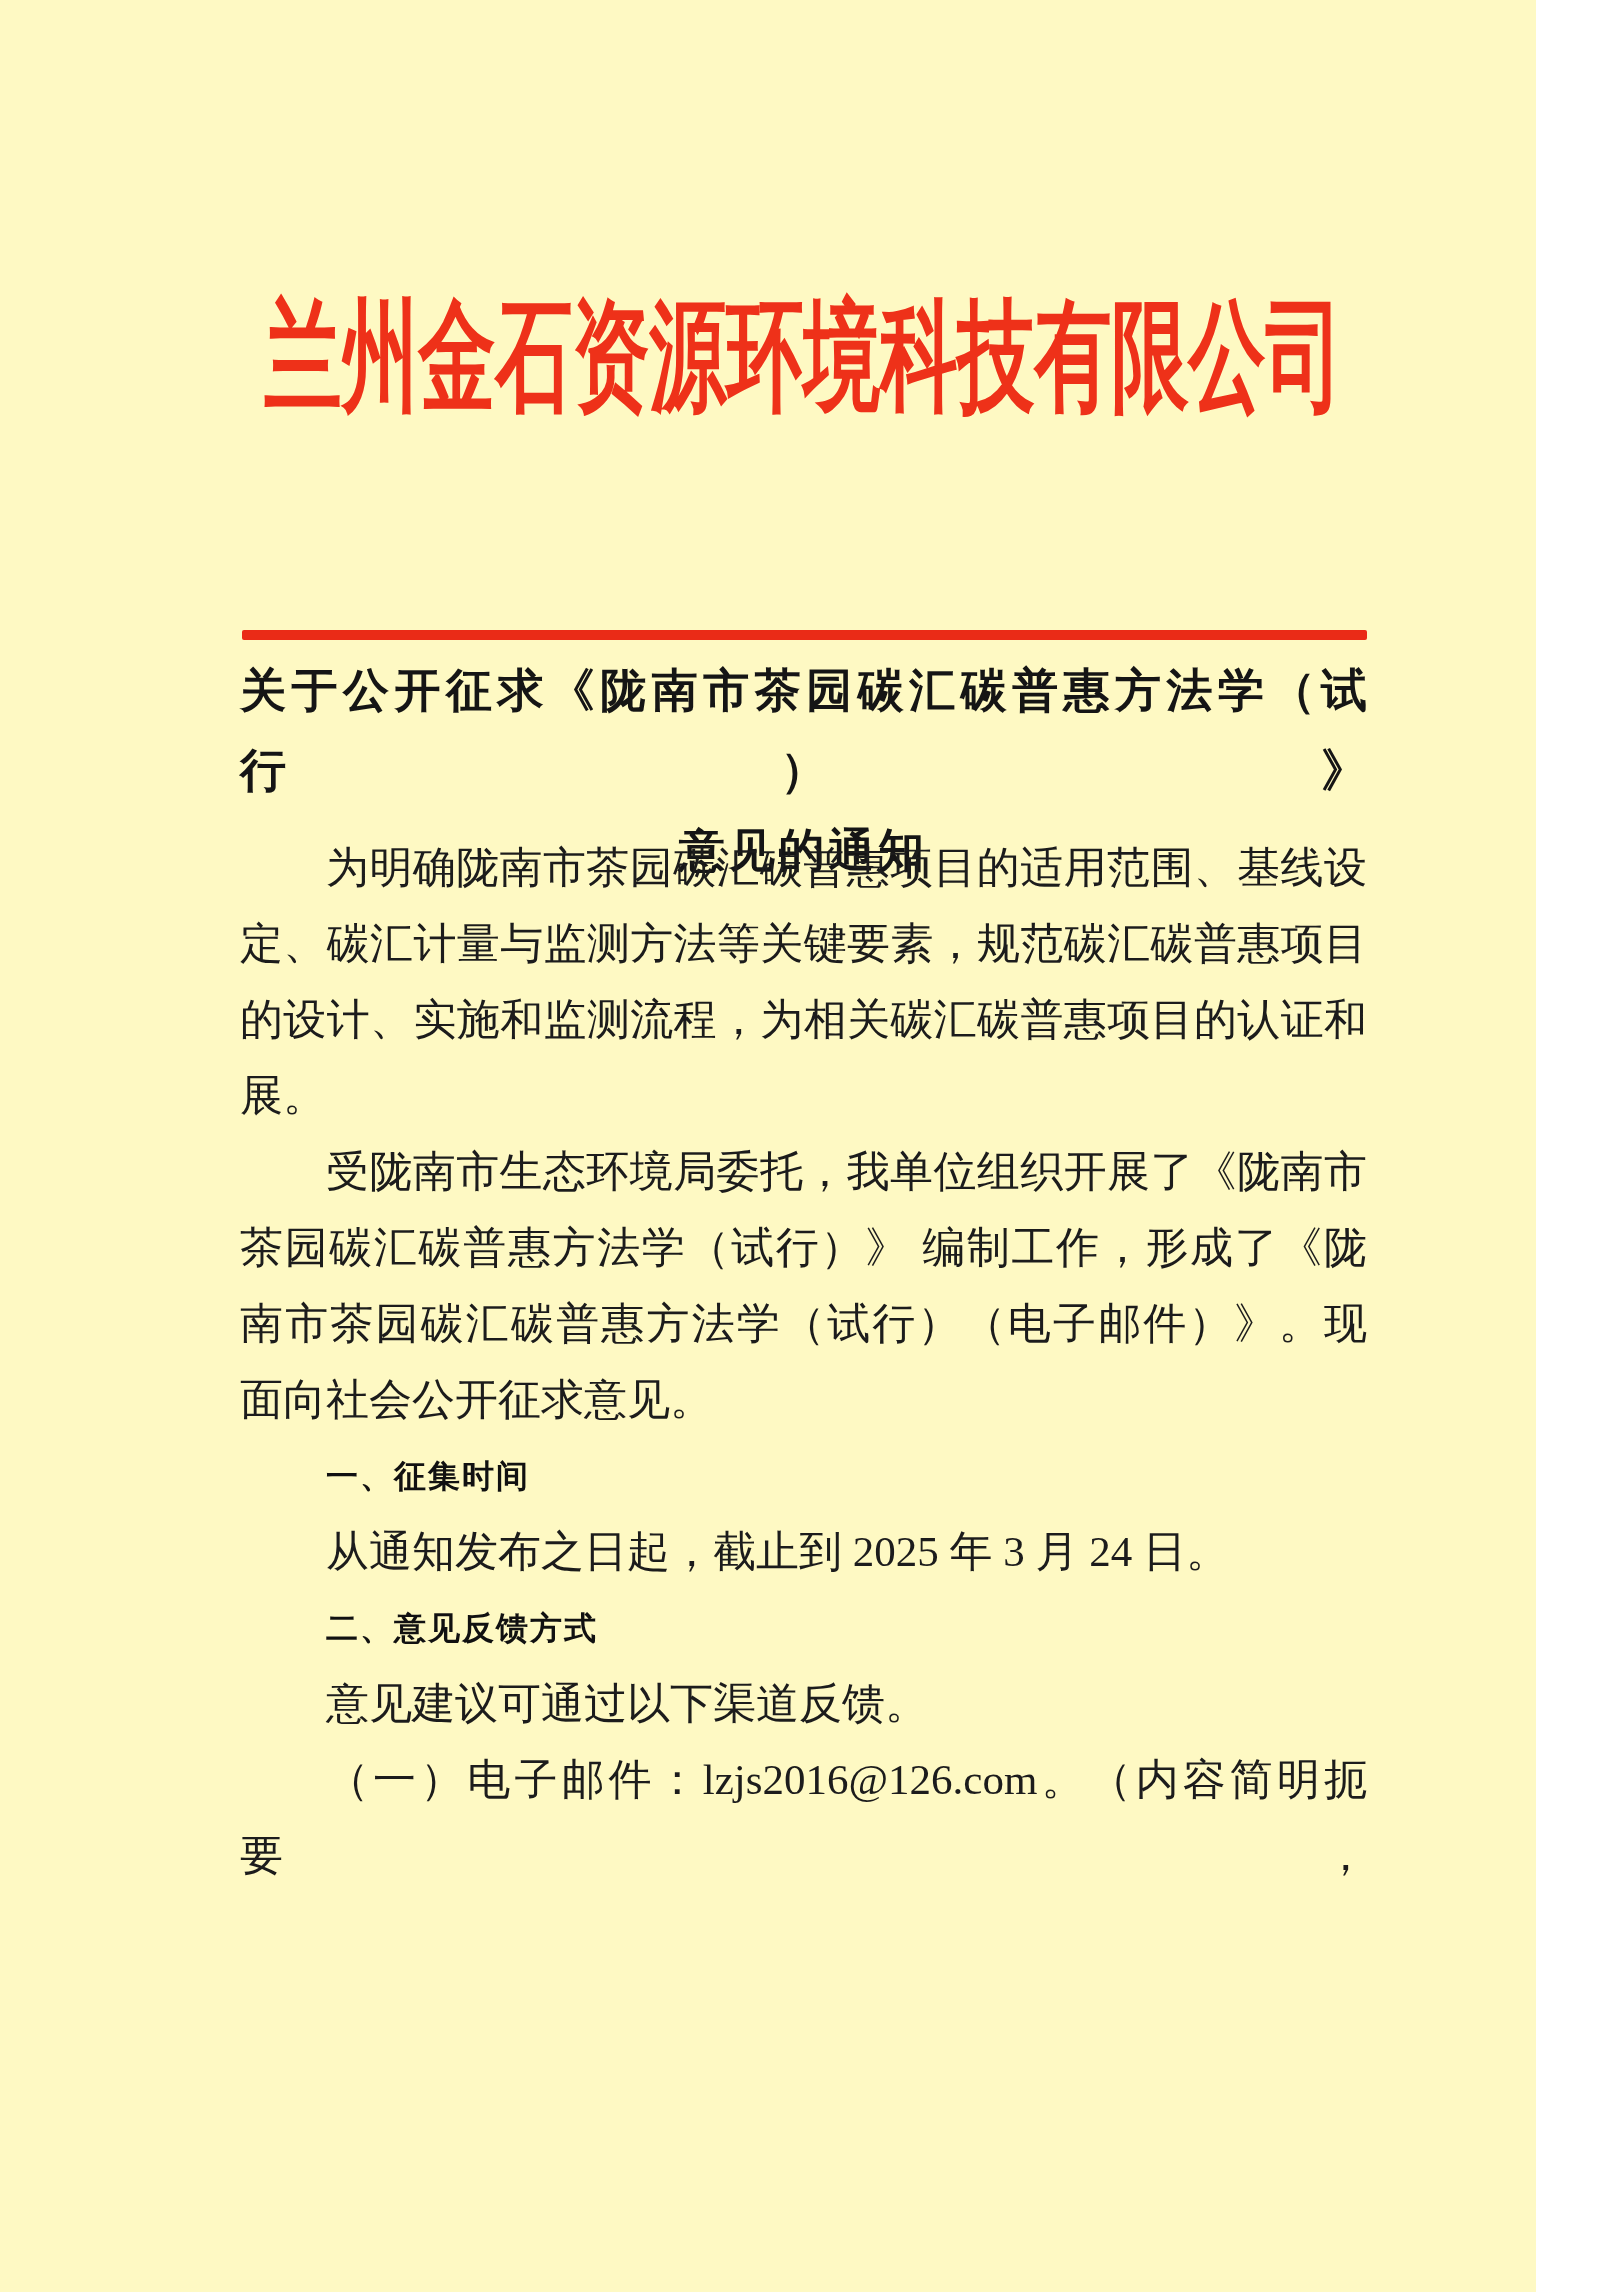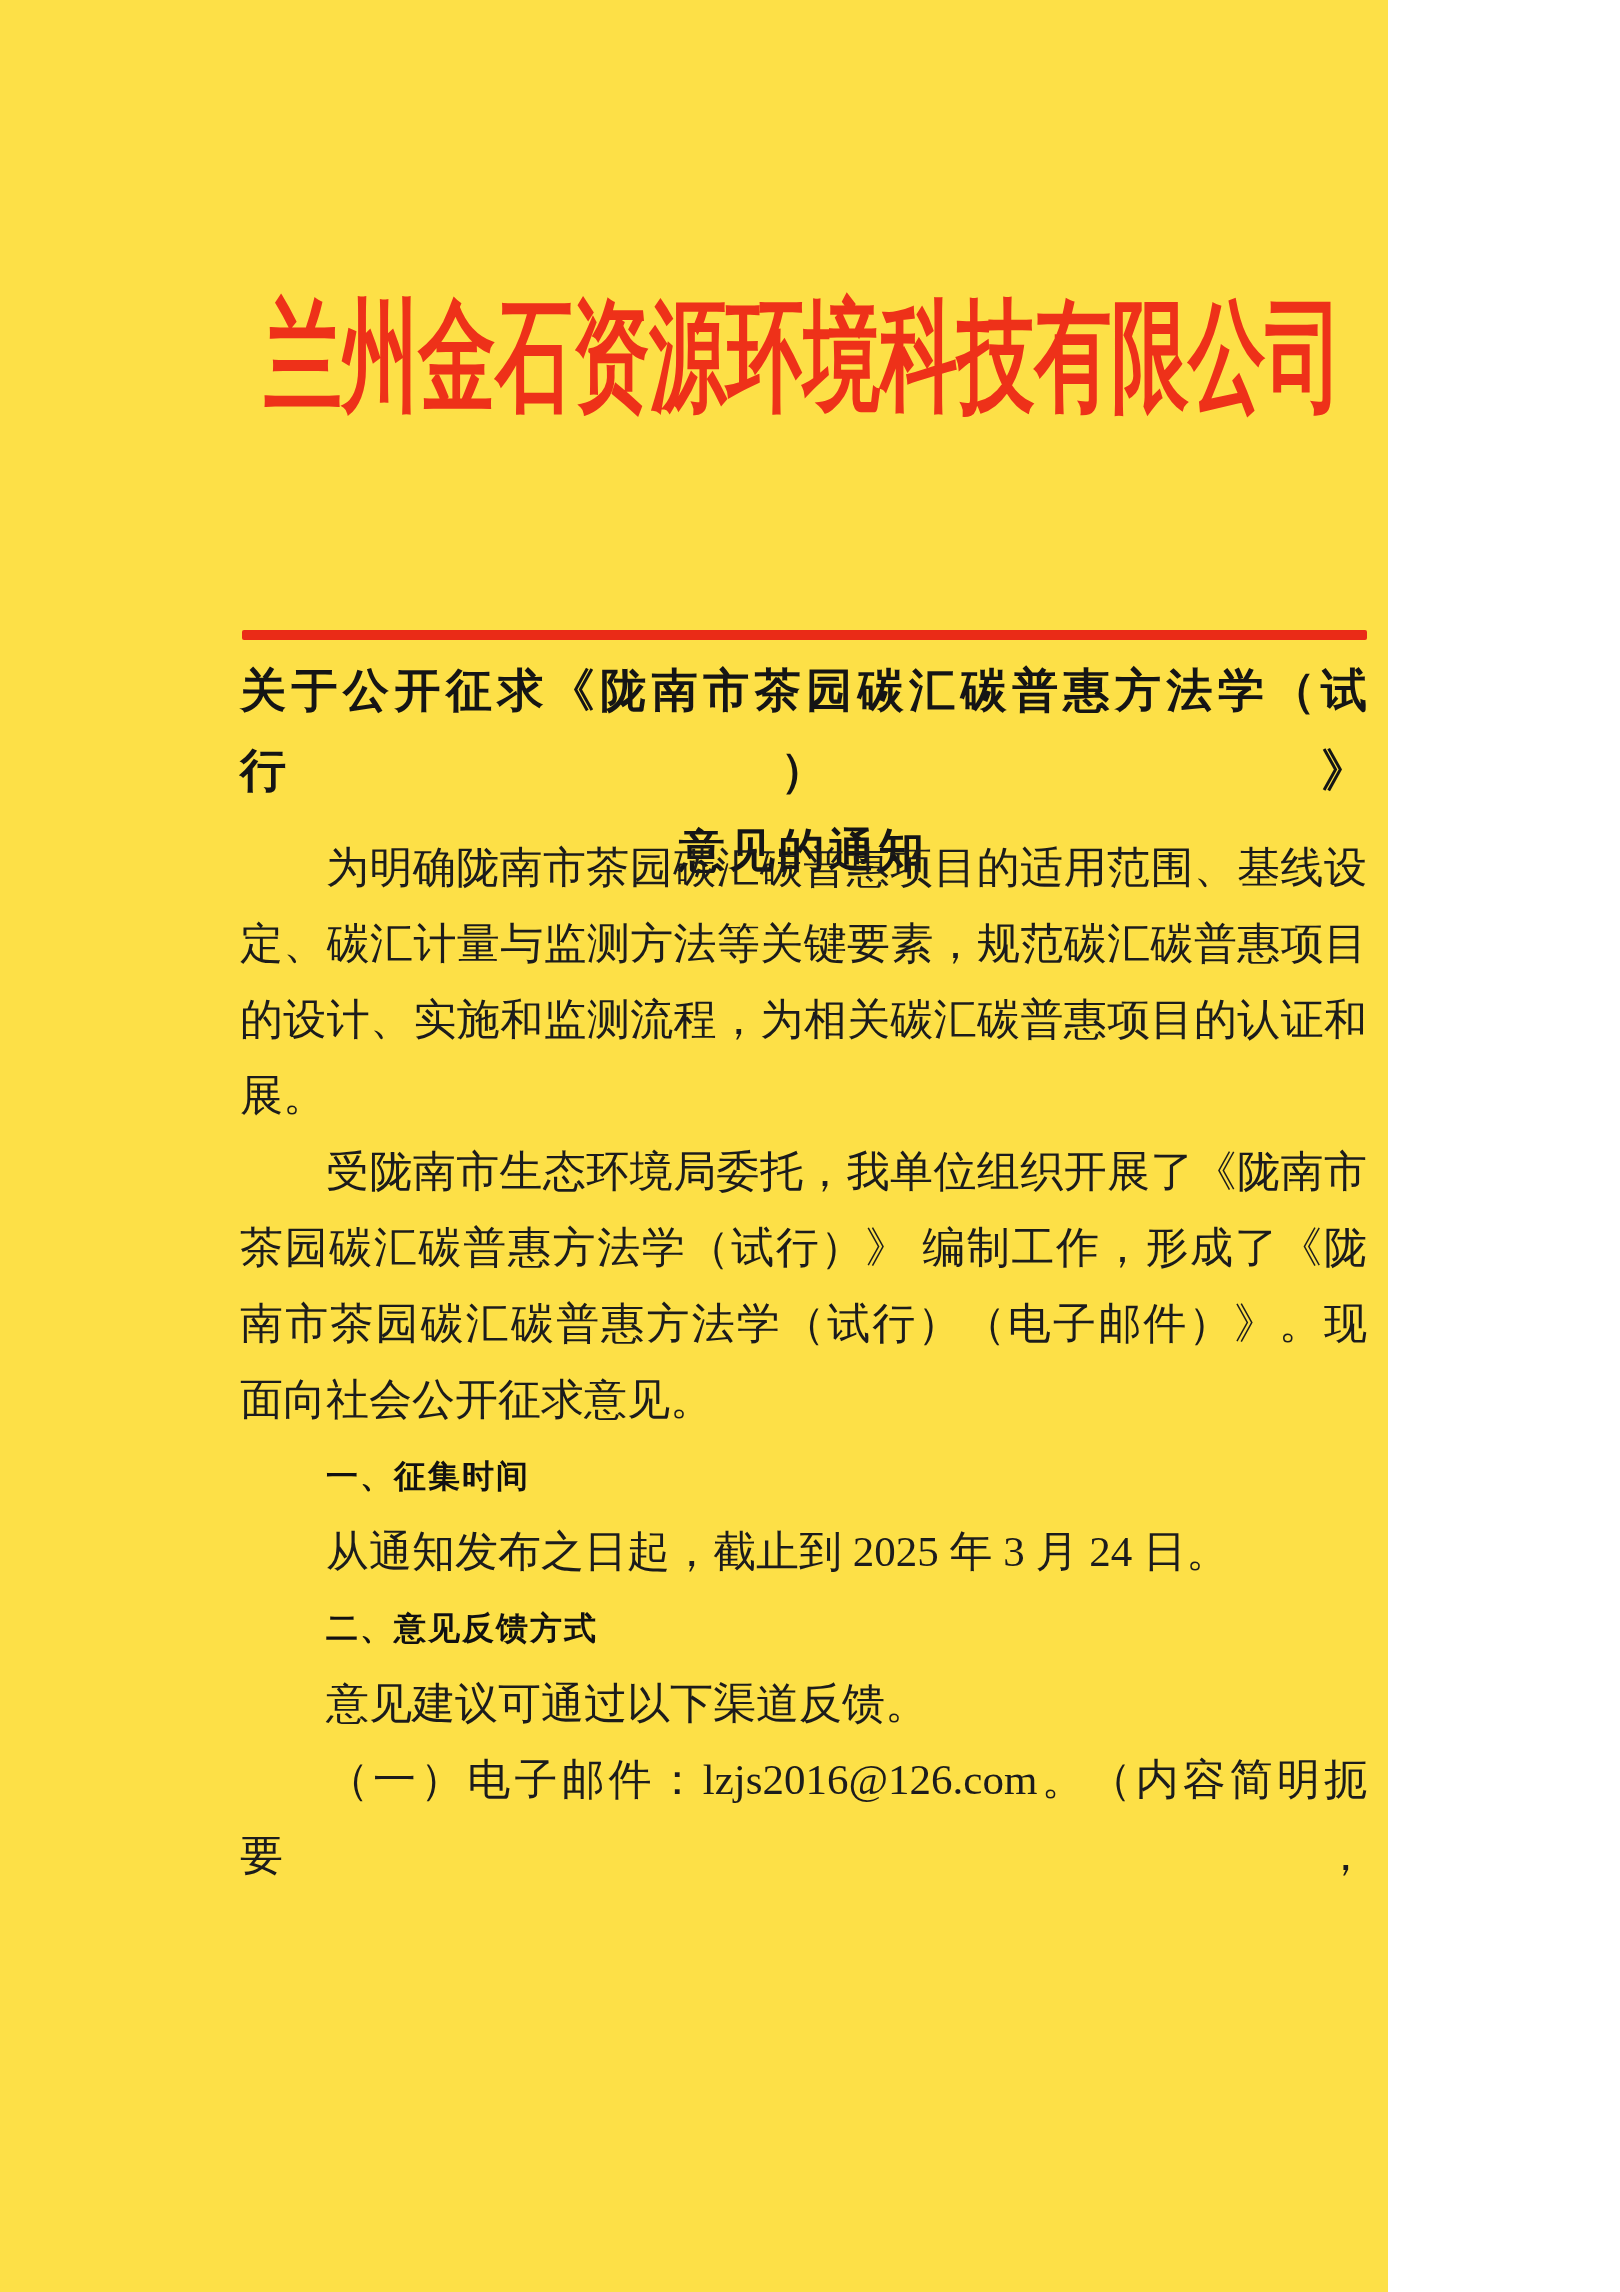--- a/index.html
+++ b/index.html
@@ -2,23 +2,23 @@
 <html><head>
 <meta charset="utf-8">
 <style>
   html, body {
     margin: 0;
     padding: 0;
     background: #ffffff;
   }
   .page {
     position: relative;
-    width: 1388px;
+    width: 1536px;
     height: 2293px;
-    background: #fde047;
+    background: #fef9c3;
     overflow: hidden;
     font-family: "Liberation Serif", "DejaVu Serif", serif;
     color: #1e1e1e;
   }
   
   .letterhead {
     position: absolute;
     top: 297px;
     left: 240px;
     width: 1127px;

